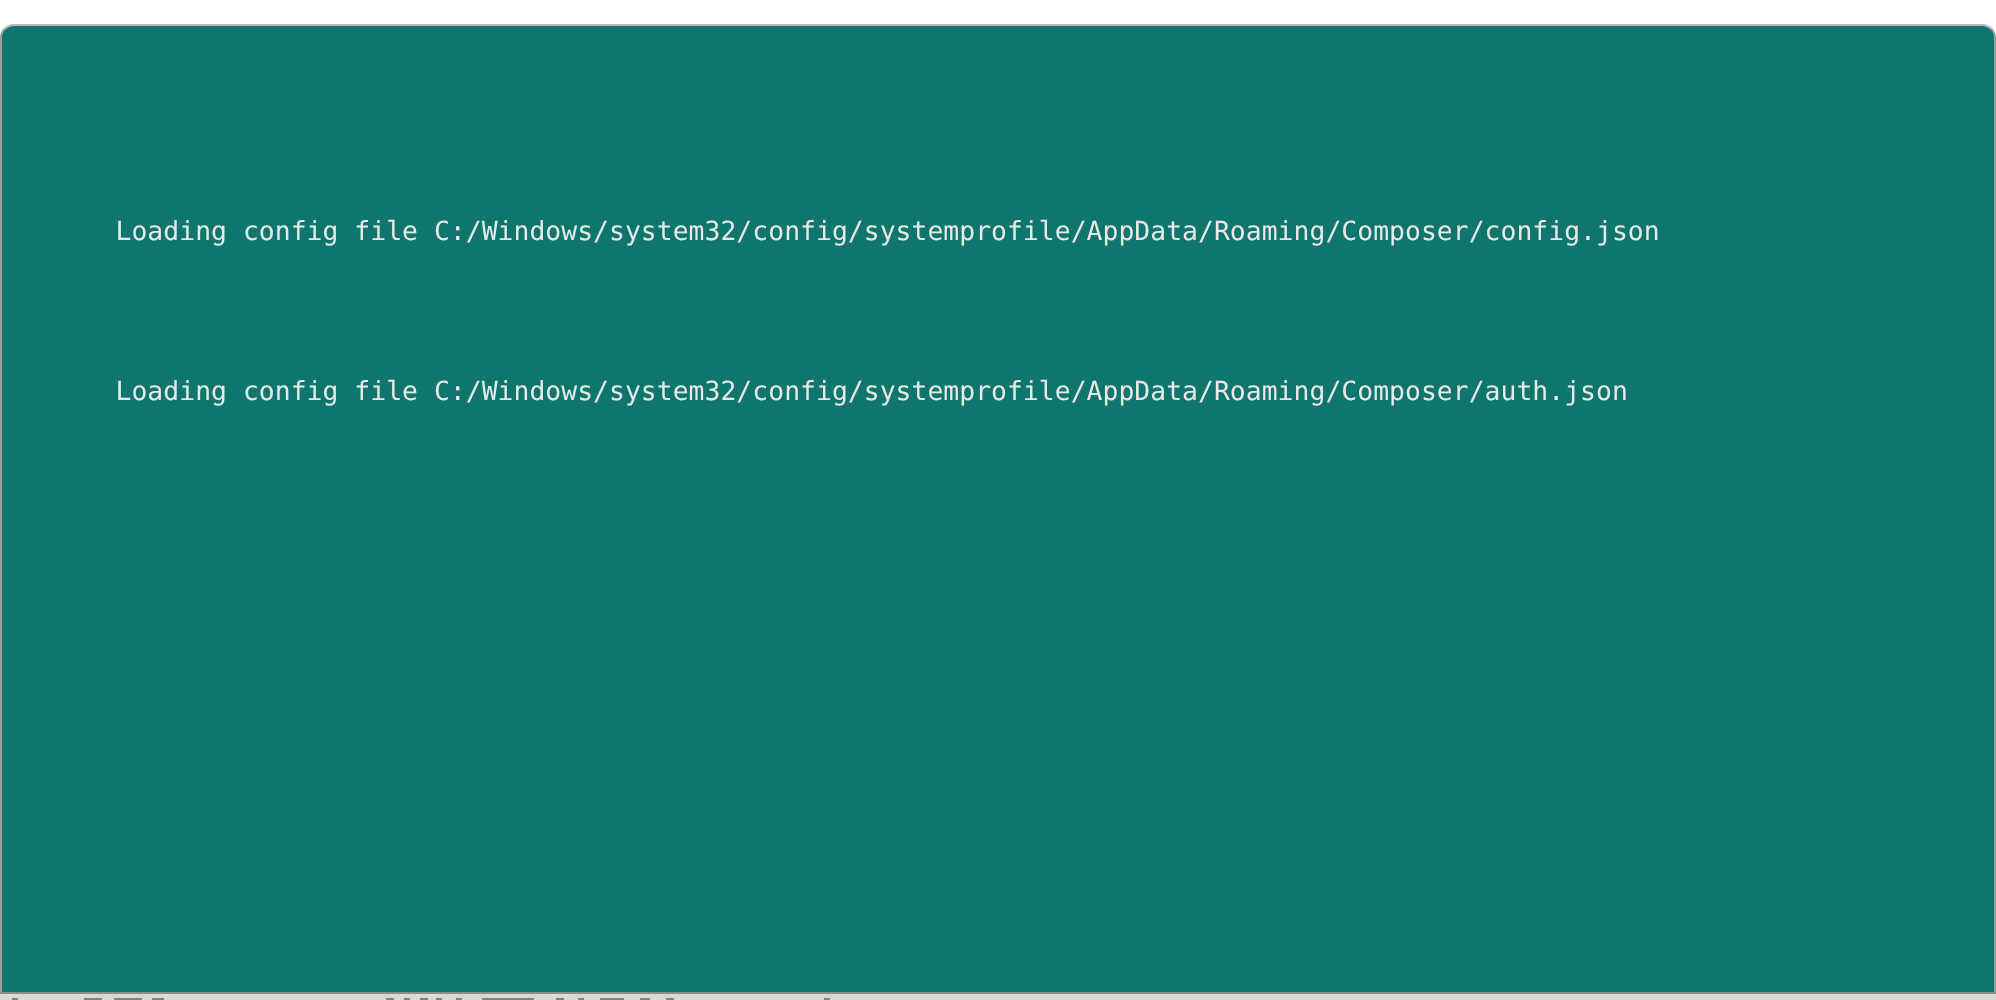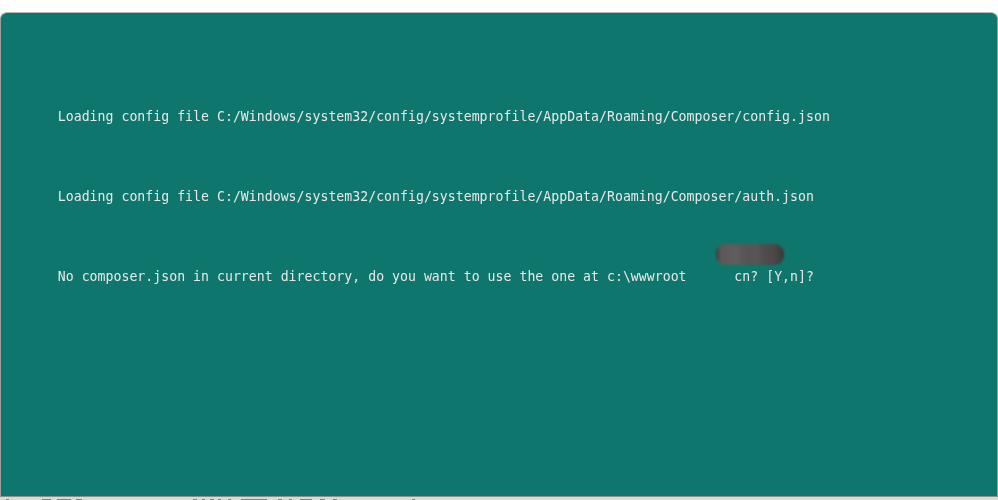--- a/index.html
+++ b/index.html
@@ -102,24 +102,20 @@
   <div id="console-output">
 
     <div class="console-line">
       <span class="line-text">Loading config file C:/Windows/system32/config/systemprofile/AppData/Roaming/Composer/config.json</span>
     </div>
 
     <div class="console-line">
       <span class="line-text">Loading config file C:/Windows/system32/config/systemprofile/AppData/Roaming/Composer/auth.json</span>
     </div>
 
-    <div class="console-line">
-      <span class="line-text">No composer.json in current directory, do you want to use the one at c:\wwwroot</span><span class="line-text">      </span><span class="line-text">cn? [Y,n]?</span>
-      <span class="redaction-box"></span>
-    </div>
 
   </div>
 
 </div>
 
 <div id="taskbar-sliver">
   <span class="taskbar-mark" style="left:6px;width:3px;"></span>
   <span class="taskbar-mark" style="left:42px;width:9px;"></span>
   <span class="taskbar-mark" style="left:57px;width:14px;"></span>
   <span class="taskbar-mark" style="left:76px;width:6px;"></span>

